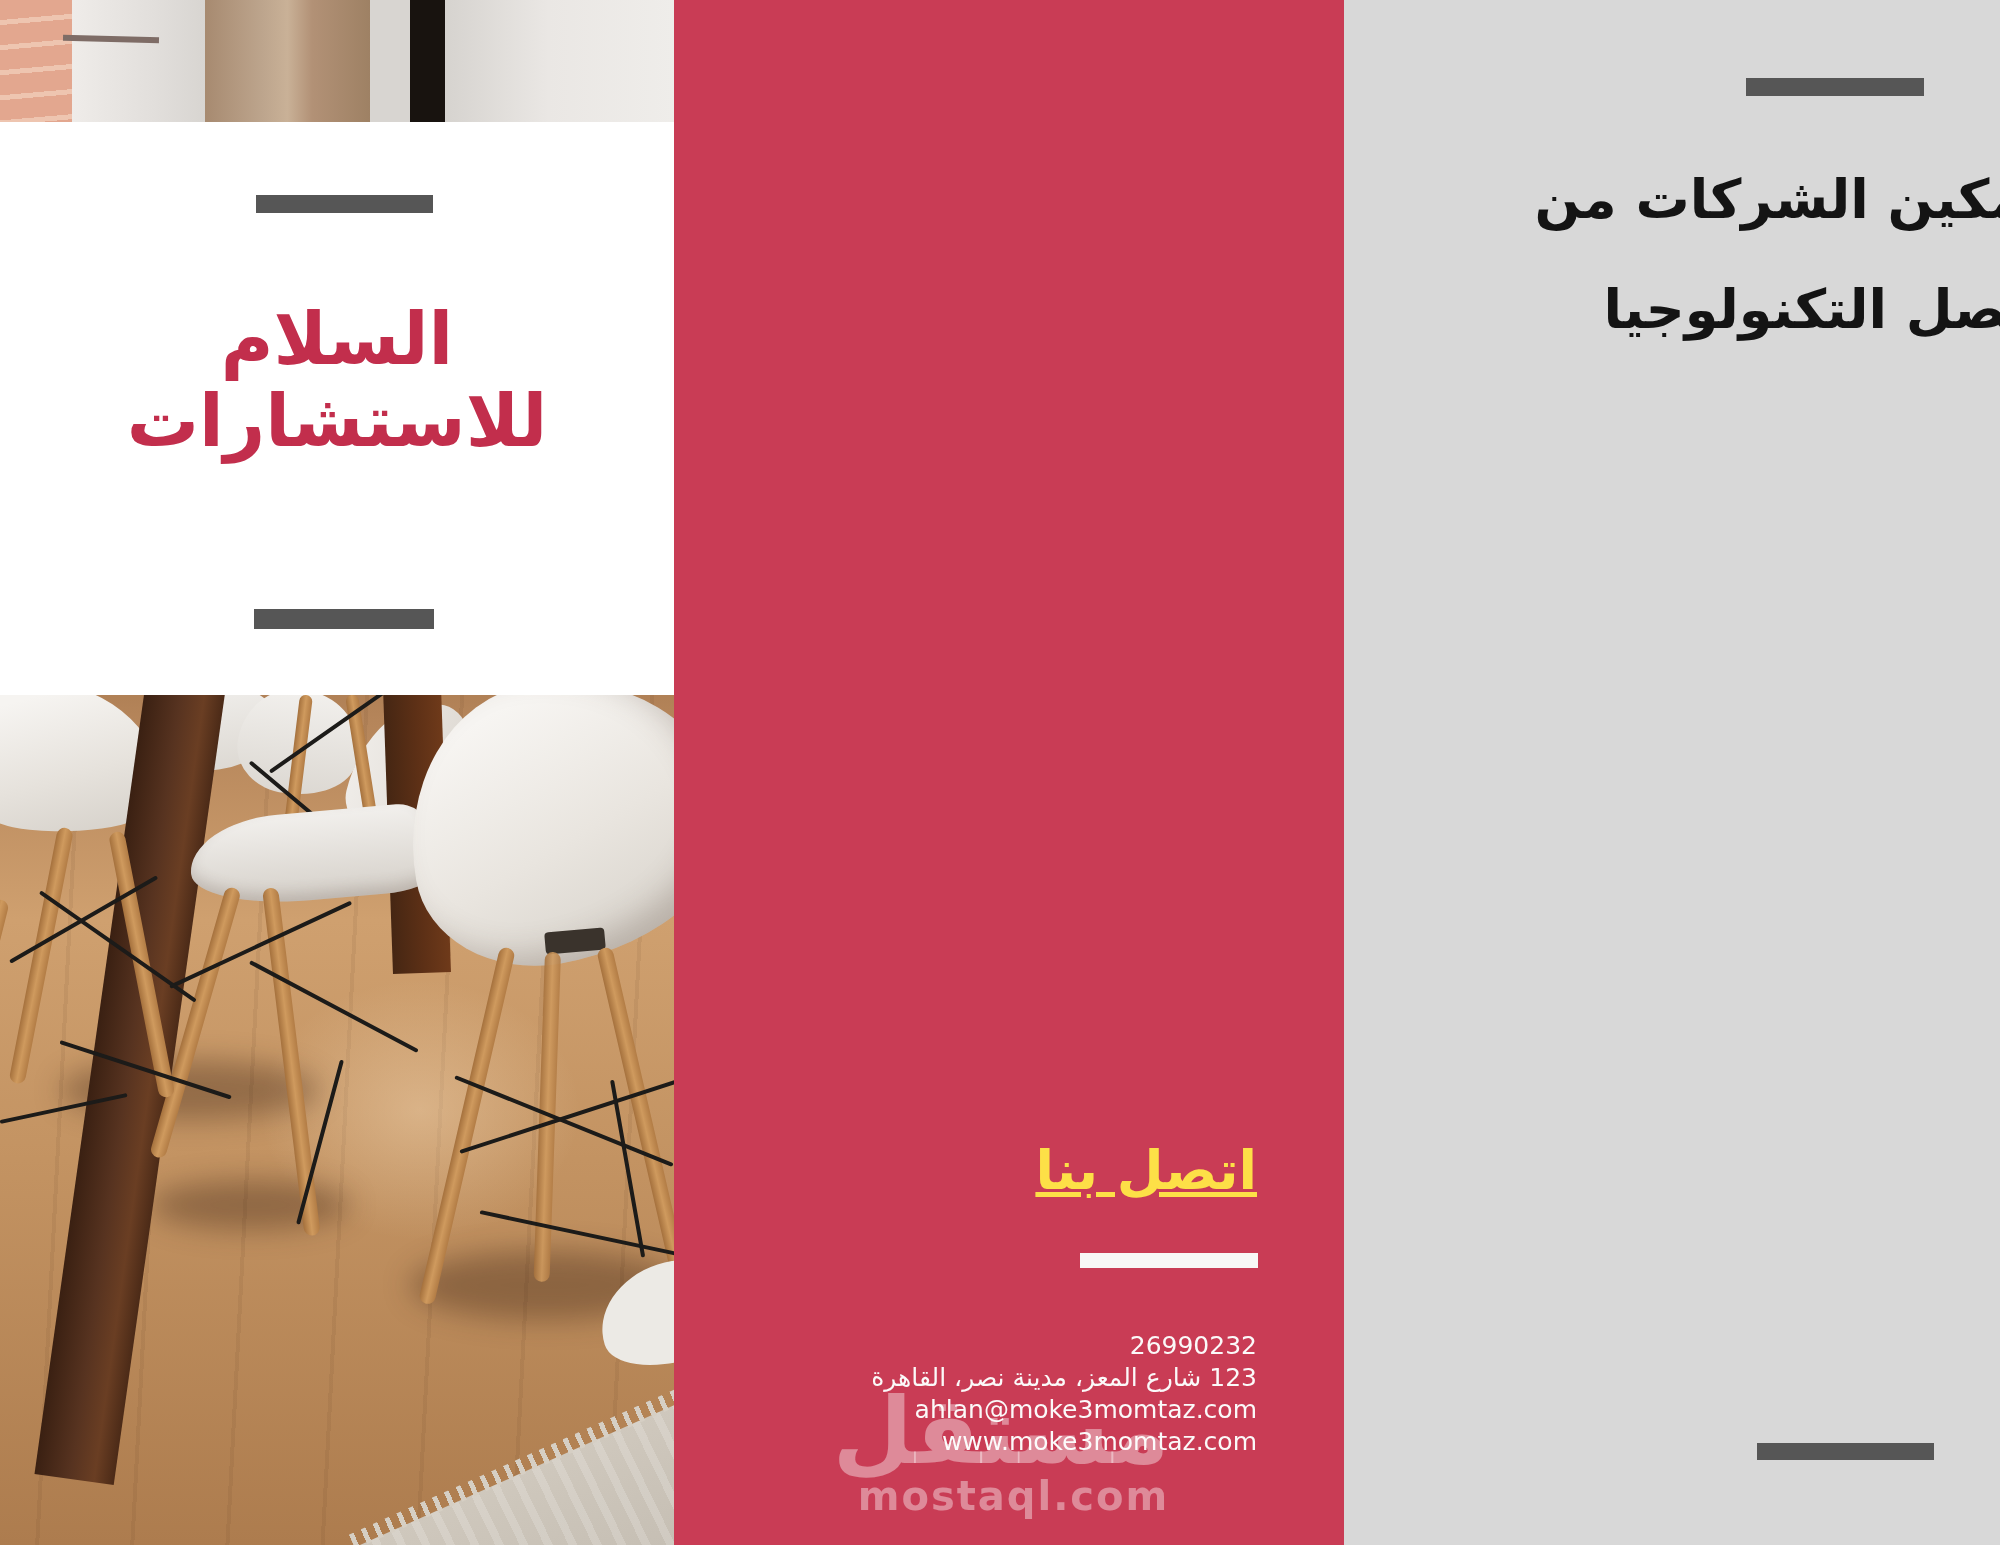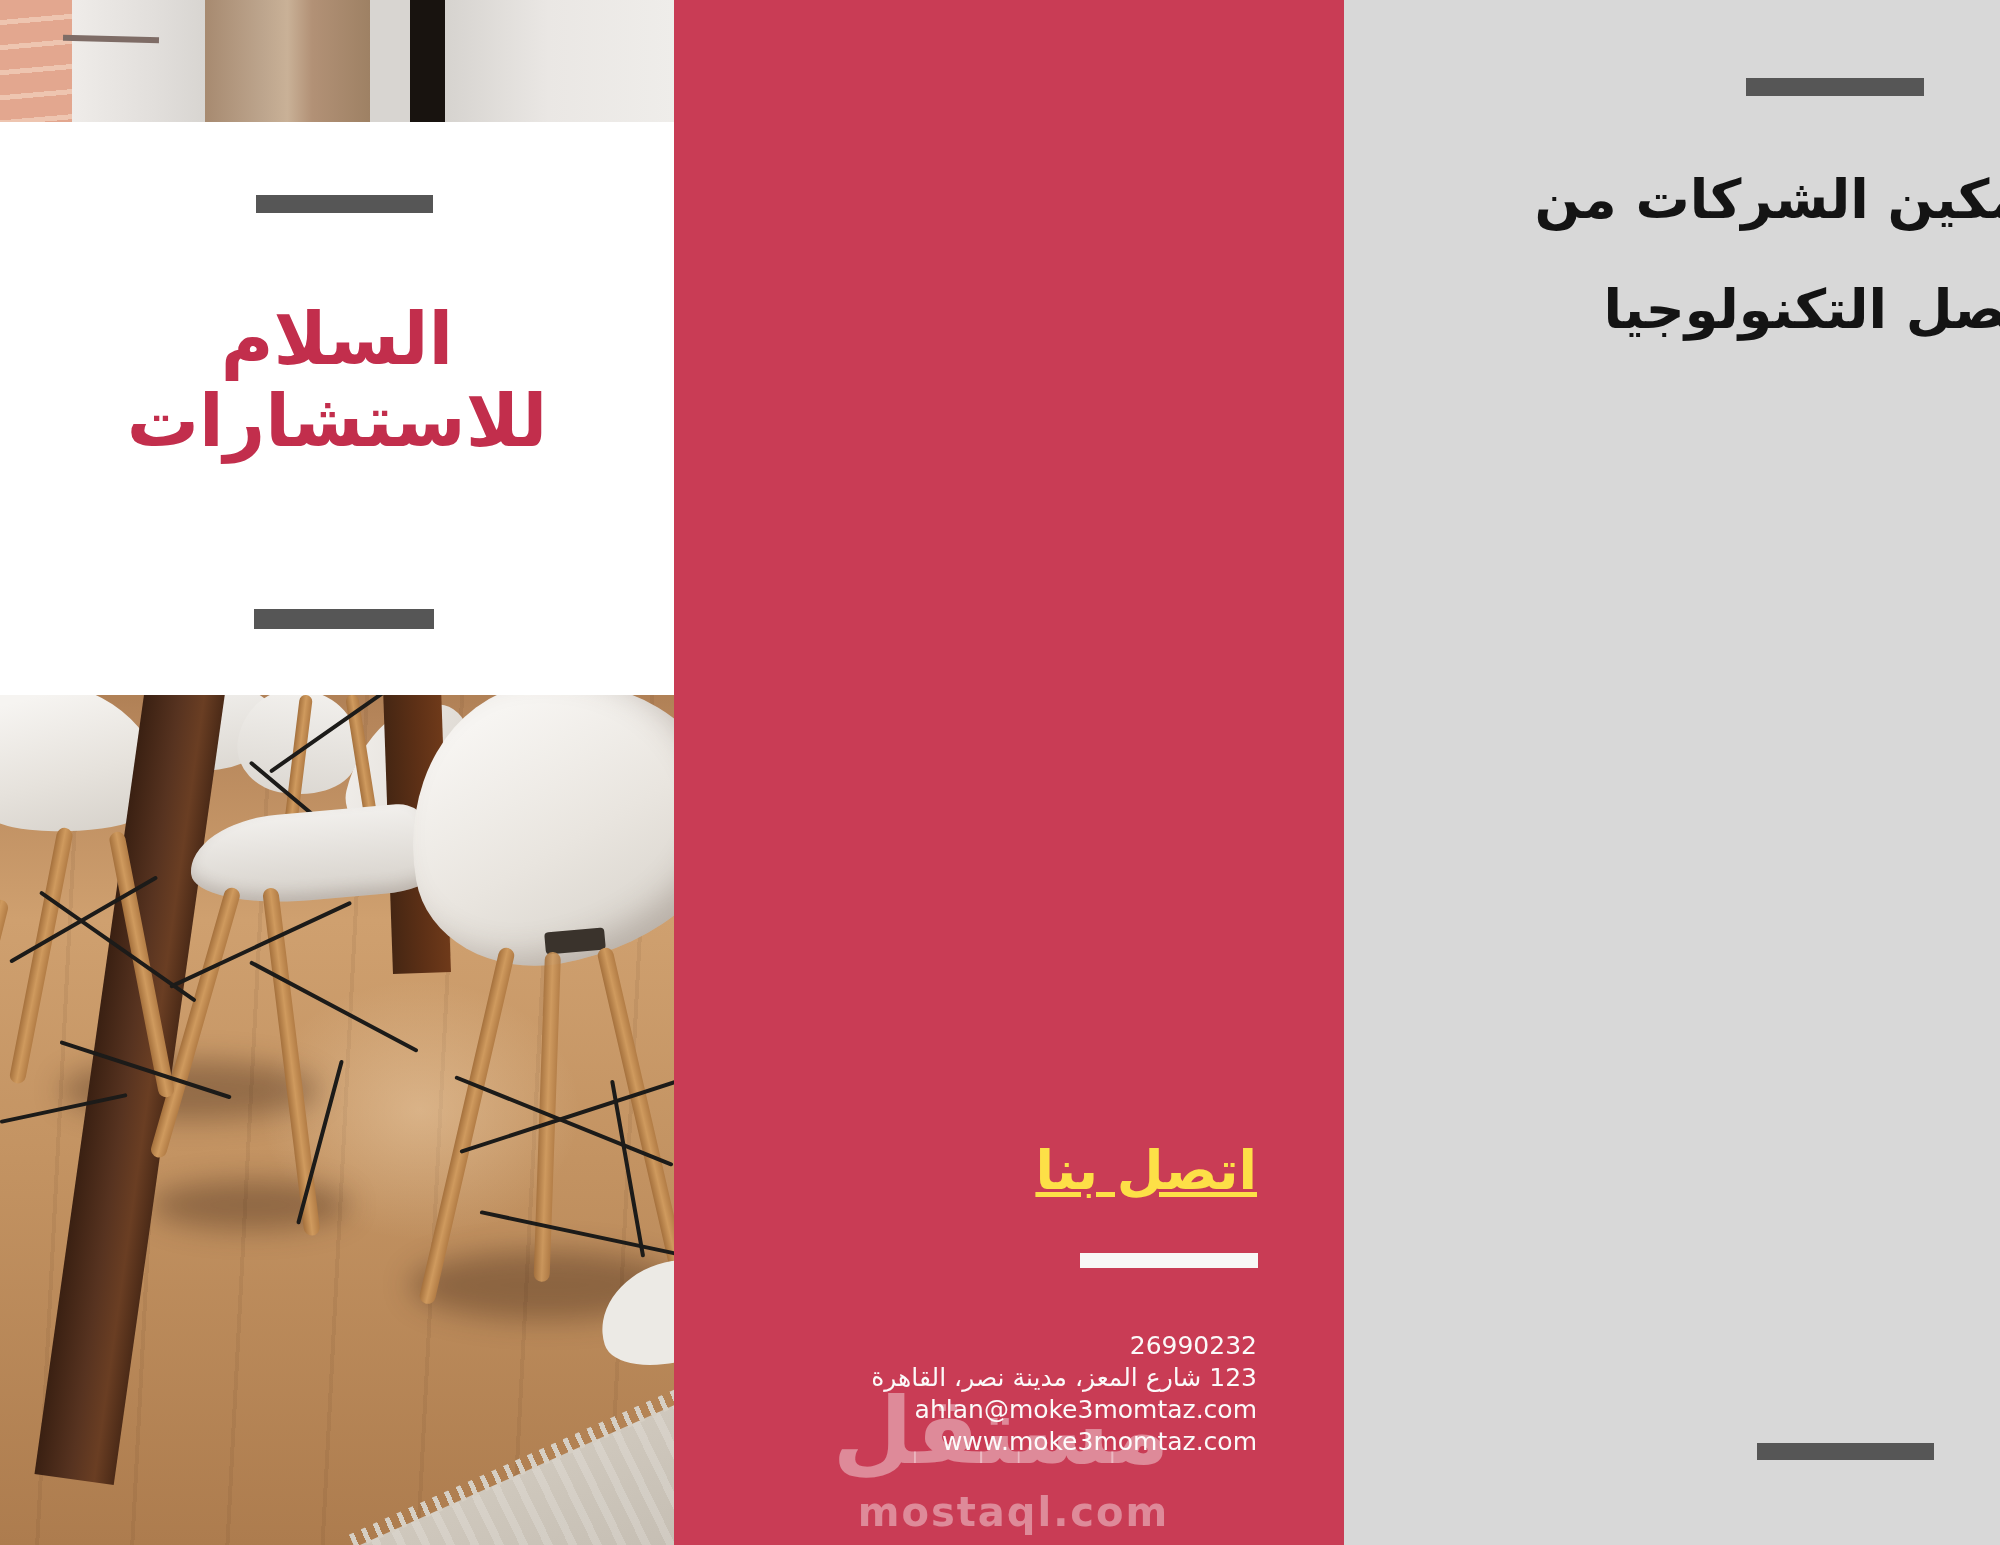--- a/index.html
+++ b/index.html
@@ -103,21 +103,21 @@
   .red-panel{position:absolute;left:674px;top:0;width:670px;height:1545px;background:var(--accent-red,#c93c55);overflow:hidden;}
   .contact-heading{position:absolute;right:87px;top:1138px;direction:rtl;color:#fde047;
     font-size:54px;font-weight:bold;line-height:66px;white-space:nowrap;text-decoration:underline;}
   .contact-underline{position:absolute;right:86px;top:1253px;width:178px;height:15px;background:#f8f7f6;}
   .contact-info{position:absolute;right:87px;top:1330px;text-align:right;
     font-size:25px;line-height:32px;color:var(--contact-text,#fbf9f9);white-space:nowrap;}
   .contact-info .rtl{direction:rtl;}
   .watermark{position:absolute;left:327px;top:1386px;transform:translateX(-50%);
     text-align:right;color:rgba(255,255,255,.4);white-space:nowrap;}
   .wm-ar{font-size:92px;font-weight:bold;line-height:92px;direction:rtl;}
-  .wm-la{font-size:40px;font-weight:bold;line-height:36px;letter-spacing:2px;margin-top:16px;}
+  .wm-la{font-size:40px;font-weight:bold;line-height:36px;letter-spacing:2px;margin-top:0;}
 
   
   .gray-panel{position:absolute;left:1344px;top:0;width:779px;height:1545px;background:var(--panel-gray,#d8d8d8);}
   .gray-bar-top{position:absolute;left:402px;top:78px;width:178px;height:18px;background:var(--bar-dark,#565656);}
   .gray-bar-bottom{position:absolute;left:413px;top:1443px;width:177px;height:17px;background:var(--bar-dark,#565656);}
   .tagline{position:absolute;right:77px;top:145px;text-align:right;direction:rtl;
     font-size:54px;font-weight:bold;color:var(--text-dark,#141414);line-height:110px;white-space:nowrap;}
 </style>
 </head>
 <body>

